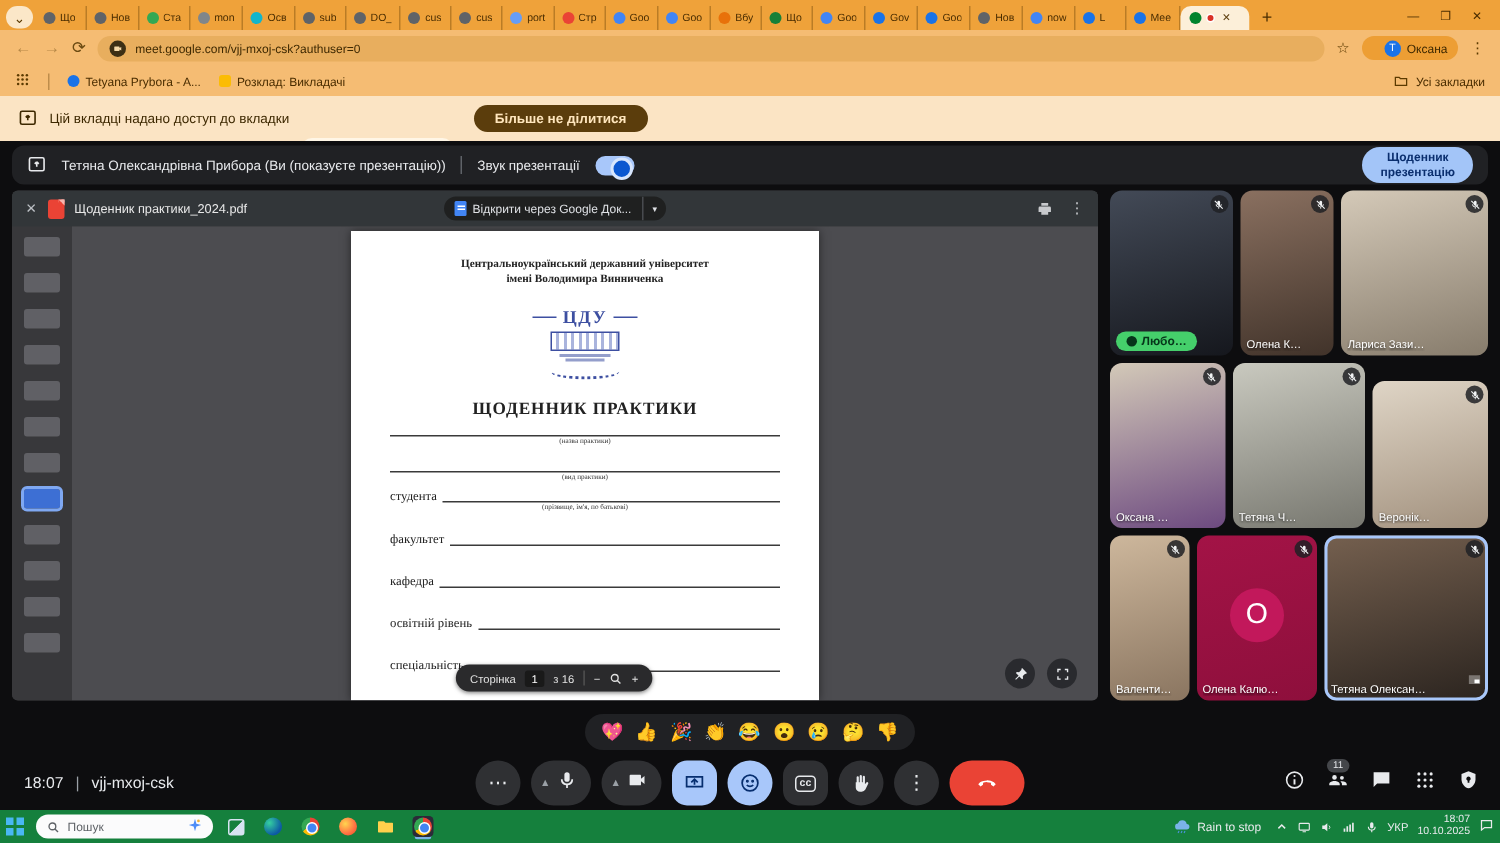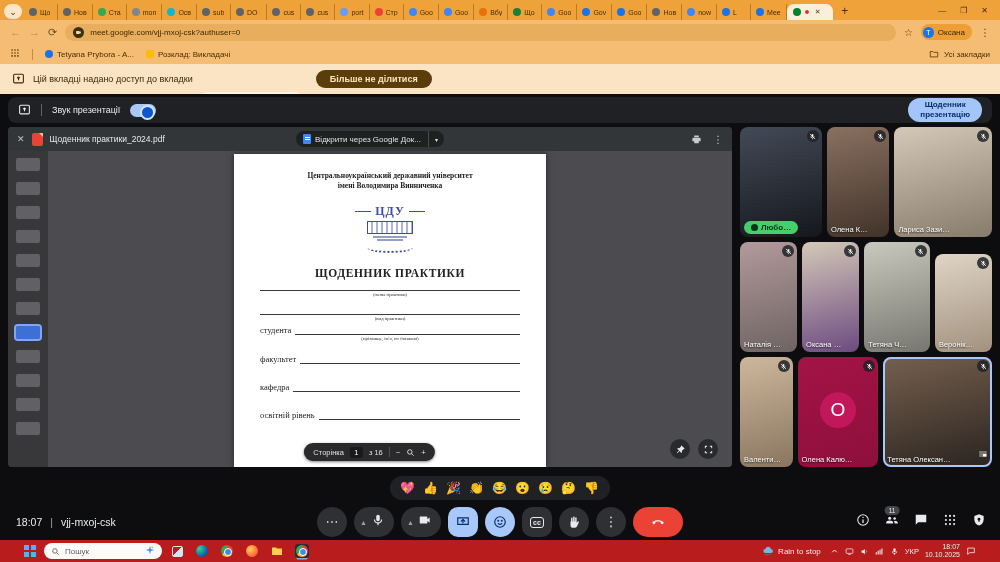--- a/index.html
+++ b/index.html
@@ -24,21 +24,21 @@
 
   
   .toolbar{height:24px;background:#f5bc73;display:flex;align-items:center;gap:8px;padding:0 10px;flex:0 0 auto;}
   .navic{color:#6b4a12;font-size:11px;line-height:1;}
   .navic.dim{opacity:.45;}
   .urlpill{flex:1;height:17px;border-radius:9px;background:#e8ae5e;display:flex;align-items:center;gap:6px;
     padding:0 8px;font-size:8px;color:#3d2800;overflow:hidden;}
   .urlcam{width:11px;height:11px;border-radius:50%;background:#3d2f14;display:flex;align-items:center;justify-content:center;}
   .urlcam svg{width:7px;height:7px;color:#f5d9a8;}
   .star{color:#5b3a00;font-size:10px;}
-  .profile{height:16px;border-radius:9px;background:#ed9e34;display:flex;align-items:center;gap:4px;padding:0 7px 0 2px;
+  .profile{height:16px;border-radius:9px;background:#ed9e34;display:flex;align-items:center;gap:4px;padding:0 7px 0 15px;
     font-size:8px;color:#3d2800;}
   .pava{width:11px;height:11px;border-radius:50%;background:#1a73e8;color:#fff;font-size:7px;display:flex;align-items:center;justify-content:center;}
   .kebab{color:#5b3a00;font-size:10px;letter-spacing:0;}
 
   
   .bmbar{height:20px;background:#f5bc73;display:flex;align-items:center;gap:12px;padding:0 10px;font-size:8px;color:#4a2d00;flex:0 0 auto;}
   .bmgrid svg{width:10px;height:10px;color:#5b3a00;}
   .bmsep{width:1px;height:11px;background:rgba(90,55,0,.35);}
   .bm{display:flex;align-items:center;gap:4px;}
   .bm .fav{width:8px;height:8px;border-radius:2px;}
@@ -151,21 +151,21 @@
   .btngroup .chev{font-size:7px;color:#9aa0a6;}
   .btngroup svg{width:14px;height:14px;}
   .ccbox{border:1.4px solid currentColor;border-radius:3px;font-size:7px;padding:1px 2.5px;line-height:1;font-weight:bold;}
   .panelicons{position:absolute;right:14px;display:flex;gap:15px;align-items:center;}
   .picon{position:relative;color:#e8eaed;}
   .picon svg{width:14px;height:14px;}
   .pbadge{position:absolute;top:-7px;left:50%;transform:translateX(-50%);background:#44464a;color:#e8eaed;font-size:6.5px;
     border-radius:6px;padding:1px 4px;}
 
   
-  .taskbar{height:22px;background:#b91c1c;display:flex;align-items:center;gap:8px;padding:0 24px;flex:0 0 auto;color:#e8eaed;}
+  .taskbar{height:22px;background:#15803d;display:flex;align-items:center;gap:8px;padding:0 4px;flex:0 0 auto;color:#e8eaed;}
   .winlogo{width:12px;height:12px;display:grid;grid-template-columns:5px 5px;grid-gap:1.5px;}
   .winlogo i{background:#49b7f2;}
   .tsearch{width:118px;height:16px;border-radius:8px;background:#fbfbfc;color:#5f6368;display:flex;align-items:center;gap:5px;
     padding:0 7px;font-size:8px;}
   .tsearch svg{width:9px;height:9px;color:#5f6368;}
   .tsearch .spark{margin-left:auto;}
   .tsearch .spark svg{width:10px;height:10px;}
   .apps{display:flex;gap:11px;align-items:center;}
   .app{width:14px;height:14px;display:flex;align-items:center;justify-content:center;position:relative;}
   .app.hl{background:#2b2b38;border-radius:3px;box-shadow:0 3px 0 -1.5px #7ab3e8;}
@@ -360,20 +360,21 @@
 
   <div class="meet">
 
     <div class="banner">
       <span class="bico">
         <svg viewBox="0 0 24 24" fill="none" stroke="currentColor" stroke-width="2">
             <rect x="3" y="4" width="18" height="16" rx="2"></rect>
             <path d="M12 15V9m0 0-2.5 2.5M12 9l2.5 2.5"></path>
           </svg>
       </span>
+      <span>Тетяна Олександрівна Прибора (Ви (показуєте презентацію))</span>
       <span class="bdiv"></span>
       <span>Звук презентації</span>
       <span class="toggle"></span>
       <div class="stopbtn">
         <div>Щоденник</div>
         <div>презентацію</div>
       </div>
     </div>
 
     <div class="stage">
@@ -440,20 +441,24 @@
                   <span class="ln"></span>
               </div>
               <div class="frow" style="margin-top:18px;">
                 <span class="lbl">кафедра</span>
                   <span class="ln"></span>
               </div>
               <div class="frow" style="margin-top:18px;">
                 <span class="lbl">освітній рівень</span>
                   <span class="ln"></span>
               </div>
+              <div class="frow" style="margin-top:18px;">
+                <span class="lbl">спеціальність</span>
+                  <span class="ln"></span>
+              </div>
             </div>
             <div class="pagebar">
               <span>Сторінка</span>
               <span class="pginput">1</span>
               <span>з 16</span>
               <span class="pbsep"></span>
               <span>−</span>
               <svg viewBox="0 0 24 24" fill="none" stroke="currentColor" stroke-width="2.4">
                   <circle cx="10.5" cy="10.5" r="6"></circle>
                   <path d="m15 15 5.5 5.5"></path>
@@ -503,30 +508,20 @@
                 <svg viewBox="0 0 24 24" fill="currentColor">
                   <path d="M12 14a3 3 0 0 0 3-3V6a3 3 0 1 0-6 0v5a3 3 0 0 0 3 3z"></path>
                   <path d="M17 11a5 5 0 0 1-10 0H5a7 7 0 0 0 6 6.92V21h2v-3.08A7 7 0 0 0 19 11h-2z"></path>
                   <path d="M3 3l18 18" stroke="currentColor" stroke-width="2.6"></path>
                 </svg>
               </span>
               <span class="nm">Лариса Зази…</span>
             </div>
           </div>
           <div class="trow">
-            <div class="tile" style="background: linear-gradient(165deg, rgb(178, 154, 155), rgb(110, 99, 99)); flex-grow: 1;">
-              <span class="micoff">
-                <svg viewBox="0 0 24 24" fill="currentColor">
-                  <path d="M12 14a3 3 0 0 0 3-3V6a3 3 0 1 0-6 0v5a3 3 0 0 0 3 3z"></path>
-                  <path d="M17 11a5 5 0 0 1-10 0H5a7 7 0 0 0 6 6.92V21h2v-3.08A7 7 0 0 0 19 11h-2z"></path>
-                  <path d="M3 3l18 18" stroke="currentColor" stroke-width="2.6"></path>
-                </svg>
-              </span>
-              <span class="nm">Наталія …</span>
-            </div>
             <div class="tile" style="background: linear-gradient(165deg, rgb(211, 201, 184), rgb(109, 74, 128)); flex-grow: 1;">
               <span class="micoff">
                 <svg viewBox="0 0 24 24" fill="currentColor">
                   <path d="M12 14a3 3 0 0 0 3-3V6a3 3 0 1 0-6 0v5a3 3 0 0 0 3 3z"></path>
                   <path d="M17 11a5 5 0 0 1-10 0H5a7 7 0 0 0 6 6.92V21h2v-3.08A7 7 0 0 0 19 11h-2z"></path>
                   <path d="M3 3l18 18" stroke="currentColor" stroke-width="2.6"></path>
                 </svg>
               </span>
               <span class="nm">Оксана …</span>
             </div>

